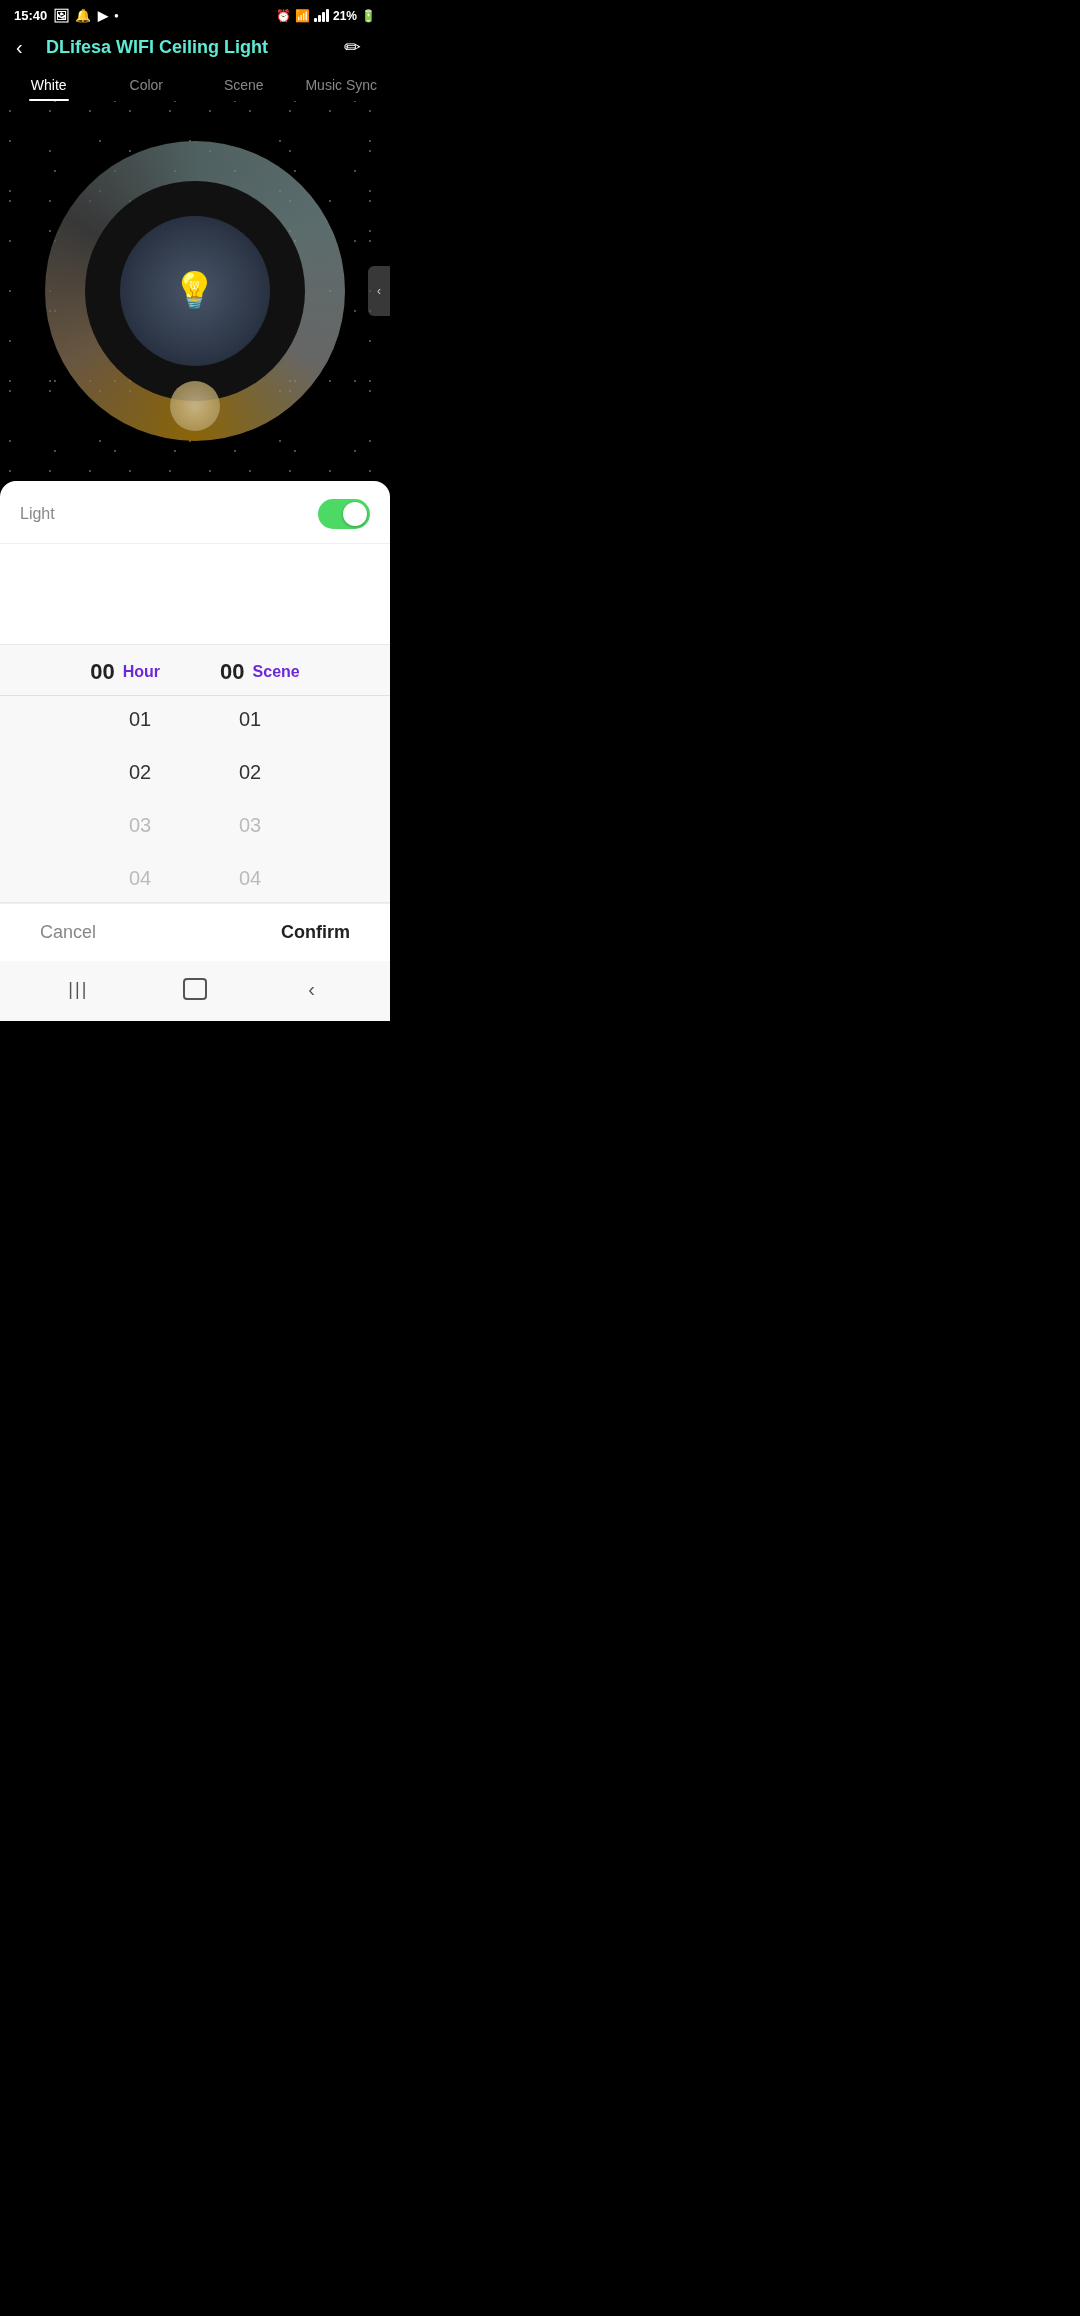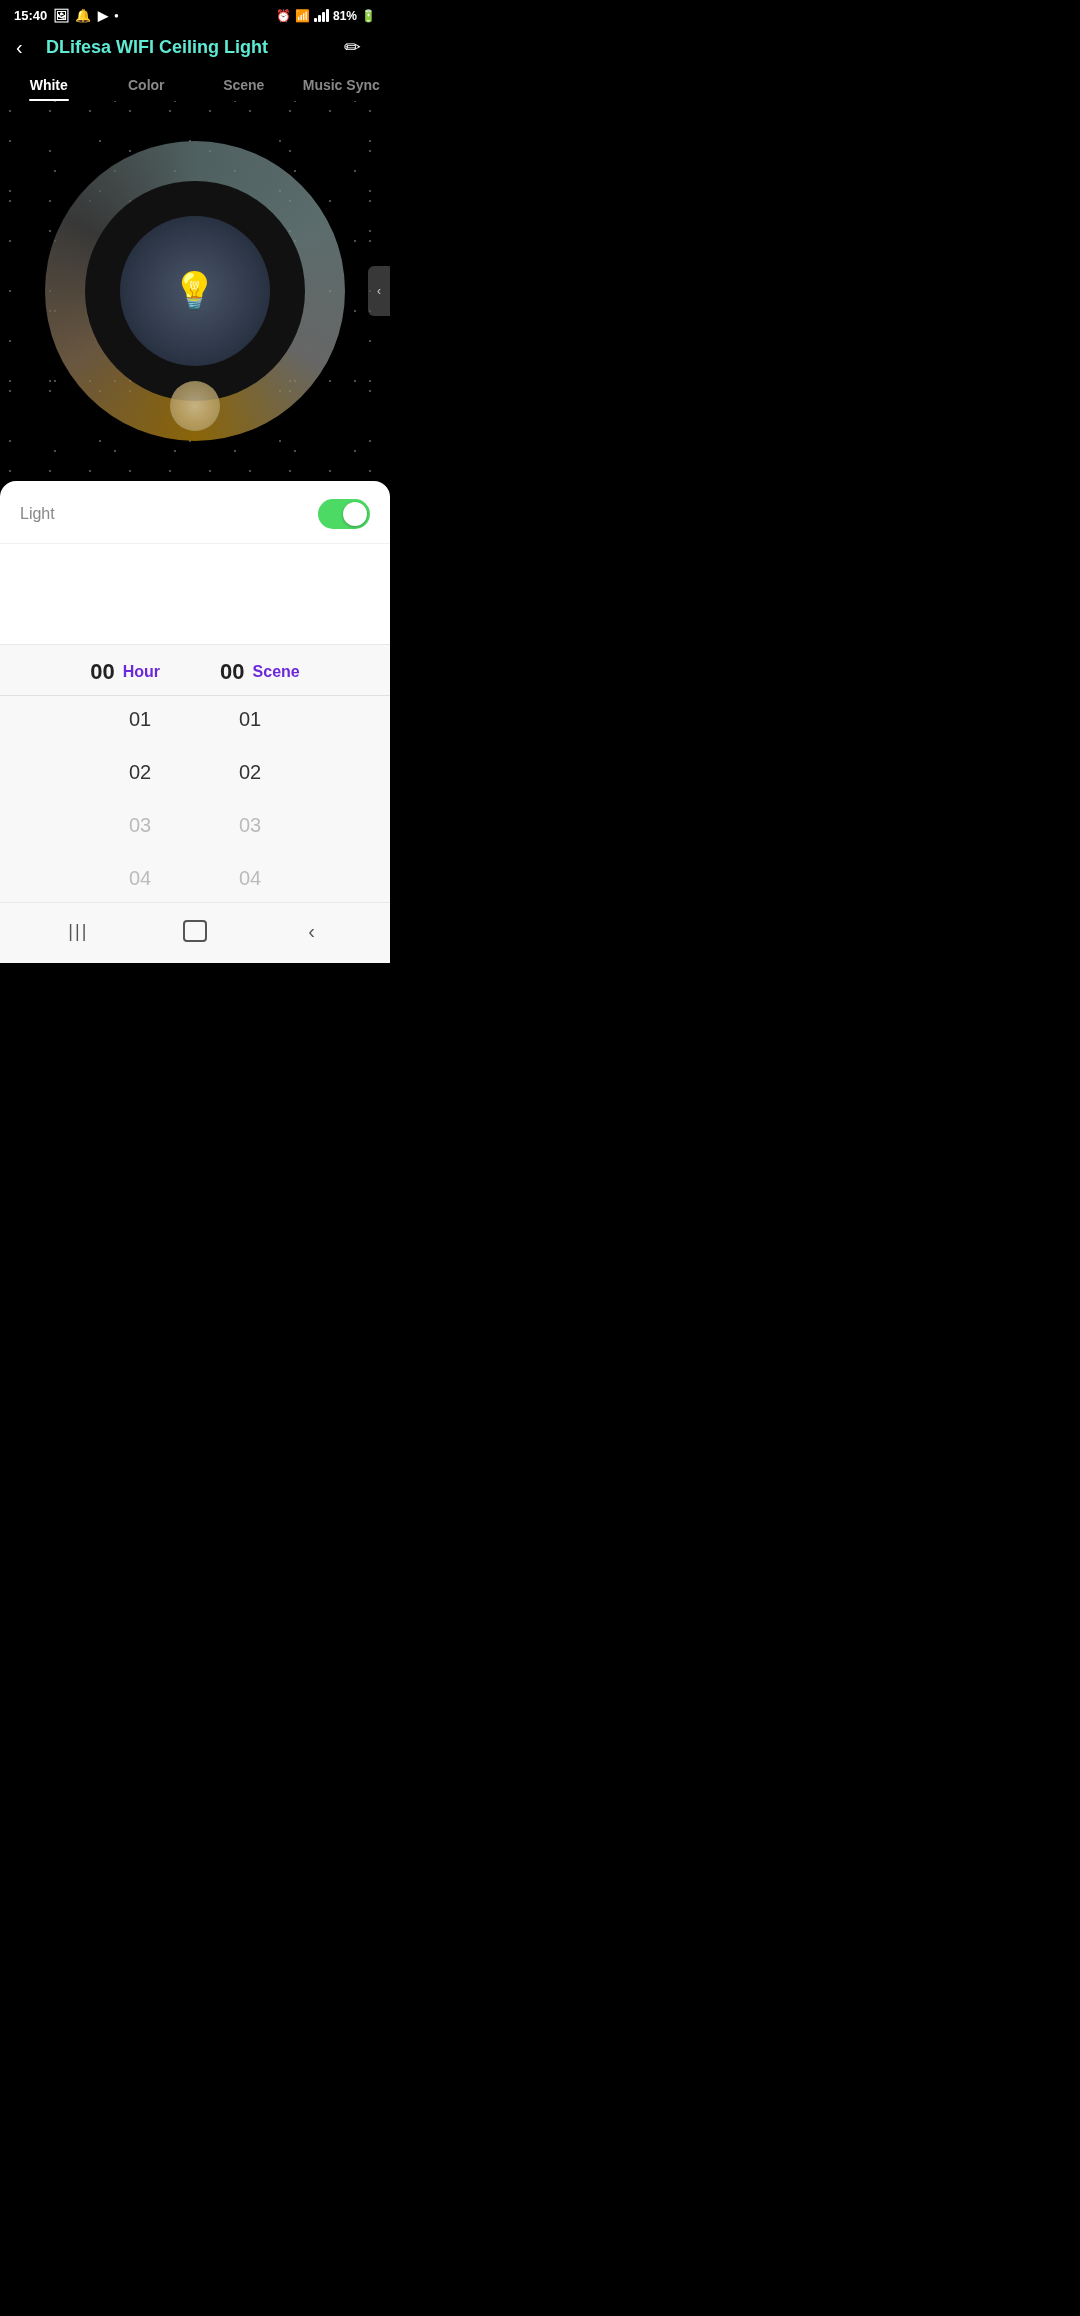--- a/index.html
+++ b/index.html
@@ -53,21 +53,20 @@
       width: 30px;
       cursor: pointer;
     }
 
     
     .tabs {
       display: flex;
       background: #000;
       position: relative;
       z-index: 10;
-      font-weight: bold;
     }
     .tab {
       flex: 1;
       text-align: center;
       padding: 10px 4px 8px;
       color: #888;
       font-size: 14px;
       cursor: pointer;
       position: relative;
     }
@@ -368,21 +367,21 @@
   </div>
   <div class="status-right">
     <span>⏰</span>
     <span>📶</span>
     <div class="signal-bars">
       <div class="signal-bar" style="height:4px;"></div>
       <div class="signal-bar" style="height:7px;"></div>
       <div class="signal-bar" style="height:10px;"></div>
       <div class="signal-bar" style="height:13px;"></div>
     </div>
-    <span>81%</span>
+    <span>21%</span>
     <span>🔋</span>
   </div>
 </div>
 
 <div class="header">
   <span class="header-back">‹</span>
   <span class="header-title">DLifesa WIFI Ceiling Light</span>
   <span class="header-edit">✏</span>
 </div>
 
@@ -448,20 +447,24 @@
       </div>
       <div class="picker-col">
         <div class="picker-num">01</div>
         <div class="picker-num">02</div>
         <div class="picker-num faded">03</div>
         <div class="picker-num faded">04</div>
       </div>
     </div>
   </div>
 
+  <div class="bottom-actions">
+    <button class="cancel-btn">Cancel</button>
+    <button class="confirm-btn">Confirm</button>
+  </div>
 
   <div class="nav-bar">
     <div class="nav-btn">
       <span style="letter-spacing:2px; font-size:18px;">|||</span>
     </div>
     <div class="nav-btn">
       <span style="font-size:22px; border: 2px solid #555; border-radius: 4px; padding: 2px 6px; display:inline-block; width:24px; height:22px;"></span>
     </div>
     <div class="nav-btn">
       <span style="font-size:20px;">‹</span>

